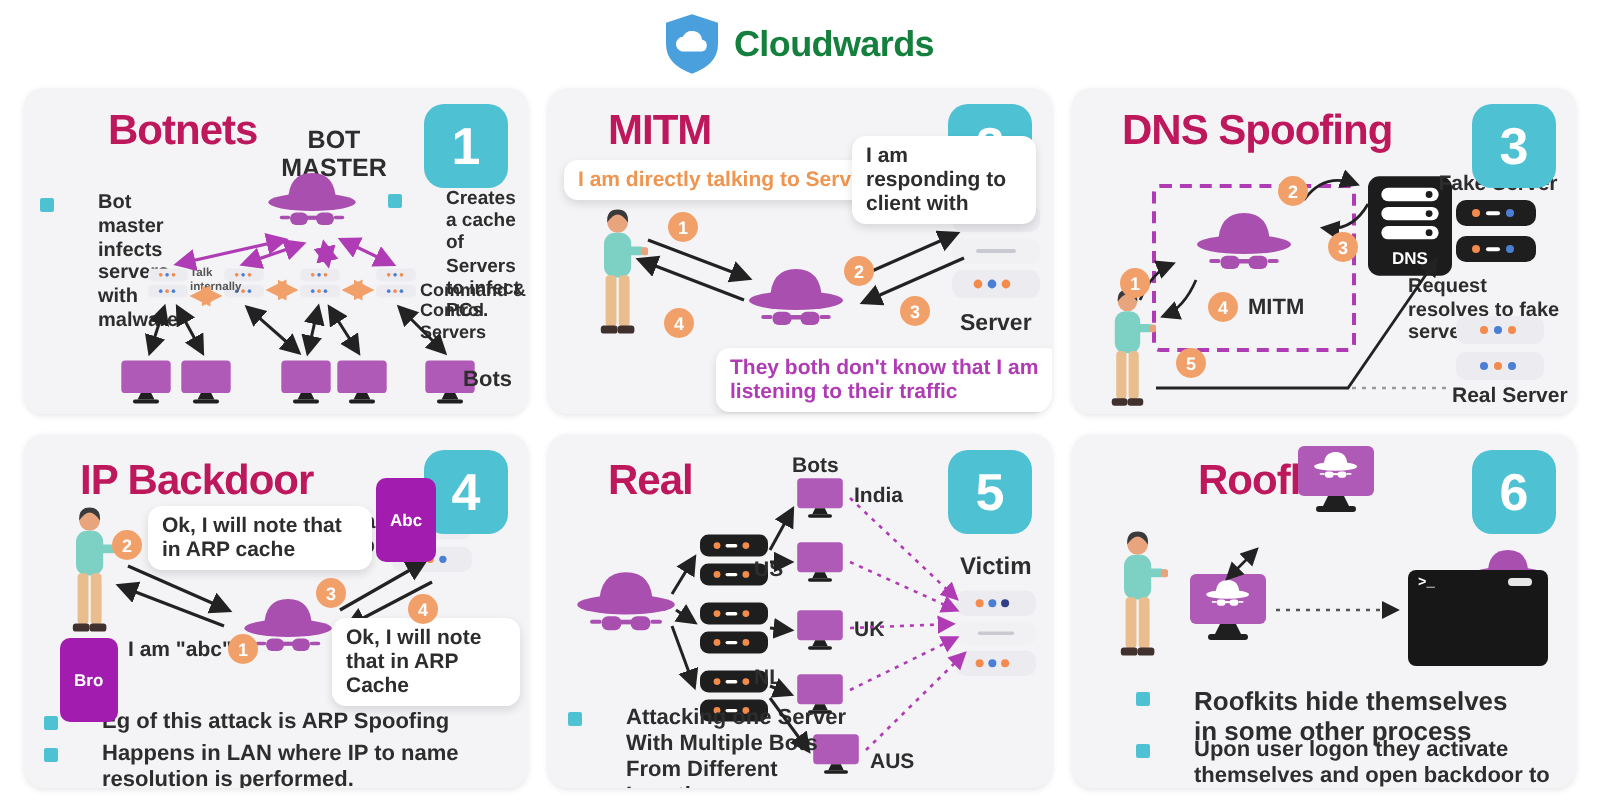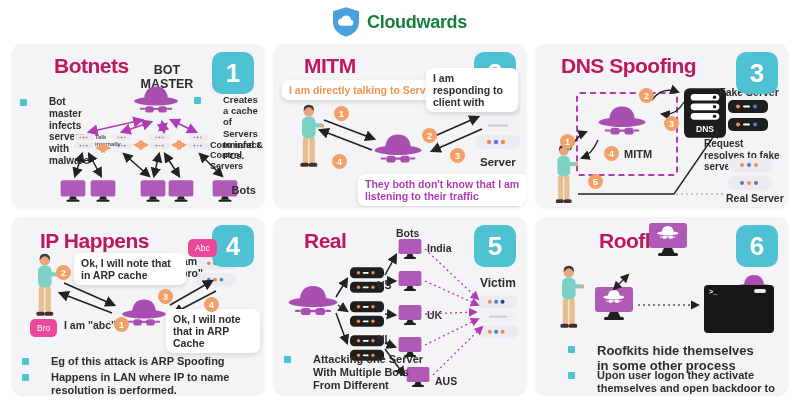--- a/index.html
+++ b/index.html
@@ -13,22 +13,22 @@
            color:#fff; font-size:26px; font-weight:bold; display:flex; align-items:center; justify-content:center; z-index:2; }
   .bubble { position:absolute; background:#fff; border-radius:7px; padding:4px 7px; font-weight:bold;
             box-shadow:0 2px 5px rgba(0,0,0,.12); color:#2d2d2d; z-index:3; line-height:1.15; }
   .step { position:absolute; width:15px; height:15px; border-radius:50%; background:#f2a06a; color:#fff;
           font-size:9px; font-weight:bold; display:flex; align-items:center; justify-content:center; z-index:4; }
   .bullet { position:absolute; display:flex; gap:22px; font-weight:bold; color:#2d2d2d; line-height:1.18; }
   .sq { flex:none; width:7px; height:7px; background:#4ec1d3; border-radius:1px; margin-top:3px; }
   .mag { color:#b03cb5; }
   .org { color:#ee9550; }
   .lbl { position:absolute; font-weight:bold; color:#2d2d2d; line-height:1.15; }
-  .tag { position:absolute; background:#ec4899; color:#fff; font-size:8.5px; font-weight:normal;
-         padding:4px 7px; border-radius:5px; z-index:3; }
+  .tag { position:absolute; background:#a21caf; color:#fff; font-size:8.5px; font-weight:bold;
+         padding:16px 7px; border-radius:5px; z-index:3; }
   .overlay { position:absolute; inset:0; width:100%; height:100%; pointer-events:none; z-index:1; }
   .icon { position:absolute; display:block; }
   .hat { color:#a94fb0; }
   .monitor { color:#b05ab8; }
   .mon-hat-wrap { position:absolute; }
   .mon-hat-wrap .screen-hat { position:absolute; left:18%; top:4%; width:64%; color:#fff; }
   .terminal { position:absolute; background:#171717; border-radius:4px; z-index:2; }
   .terminal .prompt { position:absolute; left:5px; top:3px; color:#fff; font-size:7px; font-weight:bold; font-family:"Liberation Mono", monospace; }
   .terminal .glint { position:absolute; right:8px; top:4px; width:12px; height:4px; background:#fff; border-radius:2px; opacity:.9; }
   .dashedbox { position:absolute; border:2px dashed #b03cb5; border-radius:4px; }
@@ -281,21 +281,21 @@
           <path d="M62,96 Q56,110 46,114"></path>
         <path d="M116,56 Q126,42 142,48"></path>
           <path d="M148,58 Q140,72 126,70"></path>
         <path d="M42,150 L138,150 L182,86"></path>
       </g>
       <line x1="140" y1="150" x2="190" y2="150" stroke="#9a9a9a" stroke-width="1.2" stroke-dasharray="2,3"></line>
     </svg>
   </div>
 
   <div class="panel">
-    <div class="ptitle" style="left:28px; top:12px;">IP Happens</div>
+    <div class="ptitle" style="left:28px; top:12px;">IP Backdoor</div>
     <div class="badge">4</div>
     <div class="tag" style="left:176px; top:22px;">Abc</div>
     <svg class="icon" style="left:184px; top:40px;" width="40" height="29">
         <use href="#server-gray"></use>
       </svg>
     <svg class="icon" style="left:16px; top:36px;" width="32" height="64">
         <use href="#person"></use>
       </svg>
     <div class="tag" style="left:18px; top:102px;">Bro</div>
     <svg class="icon hat" style="left:106px; top:78px;" width="52" height="34">

